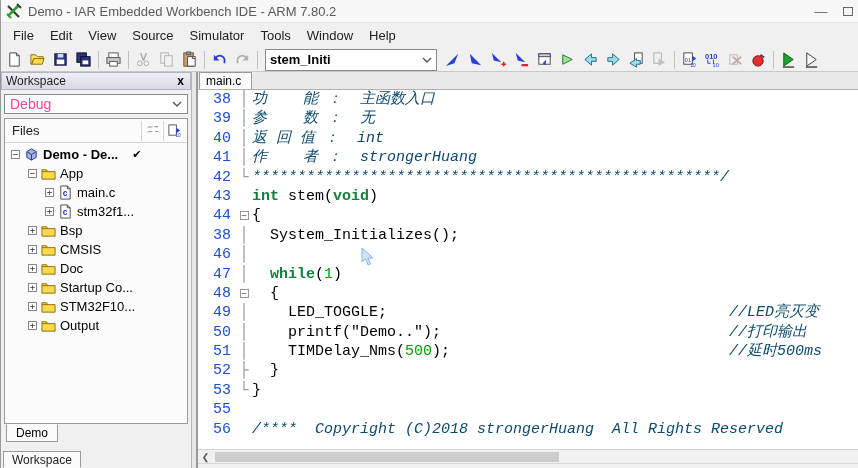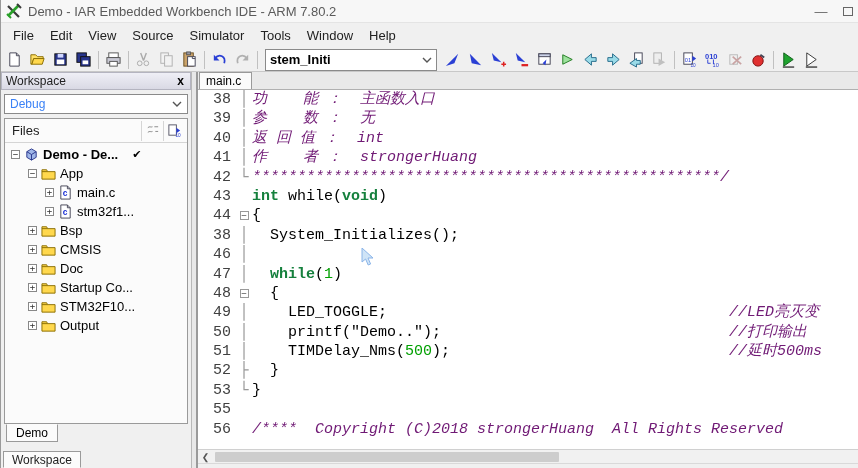--- a/index.html
+++ b/index.html
@@ -38,21 +38,21 @@
   .main { display:flex; height:397px; }
   .leftcol { width:190px; display:flex; flex-direction:column; background:#f0f0f0; }
   .splitter { width:6px; background:#e8e8e8; border-left:1px solid #b8b8b8; border-right:1px solid #9a9a9a; }
 
   
   .ws-header { height:18px; background:linear-gradient(#efeff6,#d9d9e4); border:1px solid #b4b4c0;
                display:flex; align-items:center; padding:0 4px; font-size:12px; color:#222; }
   .ws-close { margin-left:auto; font-size:12px; font-weight:bold; color:#000; line-height:1; padding:0 2px; }
   .ws-combo-wrap { padding:4px 3px 2px 3px; }
   .ws-combo { height:20px; background:#fff; border:1px solid #8a8a8a; display:flex; align-items:center; padding:0 5px; }
-  .ws-combo .cval { font-size:12px; color:#3b82f6; flex:1; }
+  .ws-combo .cval { font-size:14px; color:#ec4899; flex:1; }
   .files-box { margin:2px 3px 0 3px; height:306px; border:1px solid #9a9a9a; background:#fbfbfb;
                display:flex; flex-direction:column; overflow:hidden; }
   .files-head { height:24px; display:flex; align-items:center; padding:0 2px 0 7px;
                 border-bottom:1px solid #d5d5d5; }
   .files-title { font-size:13px; color:#222; flex:1; }
   .fbtn { width:22px; height:20px; display:flex; align-items:center; justify-content:center;
           border-left:1px solid #d5d5d5; }
   .fbtn svg { width:15px; height:15px; }
   .tree { flex:1; overflow:hidden; padding-top:2px; }
   .trow { height:19px; display:flex; align-items:center; font-size:13px; color:#000; white-space:nowrap; }
@@ -73,26 +73,26 @@
   .btab .tabclose { font-weight:bold; margin-left:22px; font-size:12px; color:#000; }
 
   
   .editor { flex:1; display:flex; flex-direction:column; background:#fff; border-left:1px solid #9a9a9a; min-width:0; }
   .etabbar { height:18px; background:#e9e9e9; border-bottom:1px solid #b0b0b0; display:flex; align-items:flex-end; }
   .etab { height:17px; background:#fbfbfb; border:1px solid #9a9a9a; border-bottom:none;
           font-size:12px; color:#000; padding:1px 10px 0 6px; margin-left:1px; }
   .code-area { position:relative; height:359px; overflow:hidden; background:#fff;
                font-family:"Liberation Mono","DejaVu Sans Mono",monospace; font-size:15px; }
   .cline { height:19.4px; line-height:19.4px; display:flex; white-space:pre; }
-  .gut { width:38px; text-align:right; padding-right:5px; color:#404040; flex:0 0 auto;padding-left:11px; }
+  .gut { width:38px; text-align:right; padding-right:5px; color:#1d4ed8; flex:0 0 auto;padding-left:11px; }
   .fold { width:16px; color:#999; flex:0 0 auto; text-align:center; font-family:"DejaVu Sans Mono",monospace; }
   .fold .fbox { display:inline-block; width:9px; height:9px; border:1px solid #999; background:#fff;
                 font-size:9px; line-height:7px; text-align:center; color:#555; vertical-align:middle; }
   .ctext { flex:1; color:#000; overflow:hidden; }
-  .seg-c { color:#701a75; font-style:italic; }
+  .seg-c { color:#0c4a6e; font-style:italic; }
   .seg-k { font-weight:bold; color:#15803d; }
   .seg-n { color:#00a000; }
   .seg-s { color:#000; }
   .cursor-arrow { position:absolute; left:163px; top:158px; width:14px; height:19px; }
   .hscroll { height:14px; background:#f1f1f1; border-top:1px solid #d0d0d0; display:flex; align-items:center; }
   .harrow { width:15px; height:14px; display:flex; align-items:center; justify-content:center;
             color:#555; font-size:9px; }
   .hthumb { width:344px; height:10px; background:#cdcdcd; border-radius:1px; margin-left:2px; }
   .estrip { height:6px; background:#f0f0f0; border-top:1px solid #d9d9d9; }
 </style>
@@ -465,21 +465,21 @@
       </div>
       <div class="code-area" id="code">
         <svg class="cursor-arrow" viewBox="0 0 14 19">
           <path d="M1 0v14l3.6-3 2.6 6 2.4-1-2.6-6H12z" fill="#cfe4f7" stroke="#8ab4e8"></path>
         </svg>
       <div class="cline"><span class="gut">38</span><span class="fold">│</span><span class="ctext"><span class="seg-c">功    能 ：  主函数入口</span></span></div>
           <div class="cline"><span class="gut">39</span><span class="fold">│</span><span class="ctext"><span class="seg-c">参    数 ：  无</span></span></div>
           <div class="cline"><span class="gut">40</span><span class="fold">│</span><span class="ctext"><span class="seg-c">返 回 值 ：  int</span></span></div>
           <div class="cline"><span class="gut">41</span><span class="fold">│</span><span class="ctext"><span class="seg-c">作    者 ：  strongerHuang</span></span></div>
           <div class="cline"><span class="gut">42</span><span class="fold">└</span><span class="ctext"><span class="seg-c">****************************************************/</span></span></div>
-          <div class="cline"><span class="gut">43</span><span class="fold"></span><span class="ctext"><span class="seg-k">int</span><span> while(</span><span class="seg-k">void</span><span>)</span></span></div>
+          <div class="cline"><span class="gut">43</span><span class="fold"></span><span class="ctext"><span class="seg-k">int</span><span> stem(</span><span class="seg-k">void</span><span>)</span></span></div>
           <div class="cline"><span class="gut">44</span><span class="fold"><span class="fbox">−</span></span><span class="ctext"><span>{</span></span></div>
           <div class="cline"><span class="gut">38</span><span class="fold">│</span><span class="ctext"><span>  System_Initializes();</span></span></div>
           <div class="cline"><span class="gut">46</span><span class="fold">│</span><span class="ctext"></span></div>
           <div class="cline"><span class="gut">47</span><span class="fold">│</span><span class="ctext"><span>  </span><span class="seg-k">while</span><span>(</span><span class="seg-n">1</span><span>)</span></span></div>
           <div class="cline"><span class="gut">48</span><span class="fold"><span class="fbox">−</span></span><span class="ctext"><span>  {</span></span></div>
           <div class="cline"><span class="gut">49</span><span class="fold">│</span><span class="ctext"><span>    LED_TOGGLE;</span><span>                                      </span><span class="seg-c">//LED亮灭变</span></span></div>
           <div class="cline"><span class="gut">50</span><span class="fold">│</span><span class="ctext"><span>    printf(</span><span class="seg-s">"Demo.."</span><span>);</span><span>                                </span><span class="seg-c">//打印输出</span></span></div>
           <div class="cline"><span class="gut">51</span><span class="fold">│</span><span class="ctext"><span>    TIMDelay_Nms(</span><span class="seg-n">500</span><span>);</span><span class="seg-c">                               </span><span class="seg-c">//延时500ms</span></span></div>
           <div class="cline"><span class="gut">52</span><span class="fold">├</span><span class="ctext"><span>  }</span></span></div>
           <div class="cline"><span class="gut">53</span><span class="fold">└</span><span class="ctext"><span>}</span></span></div>

